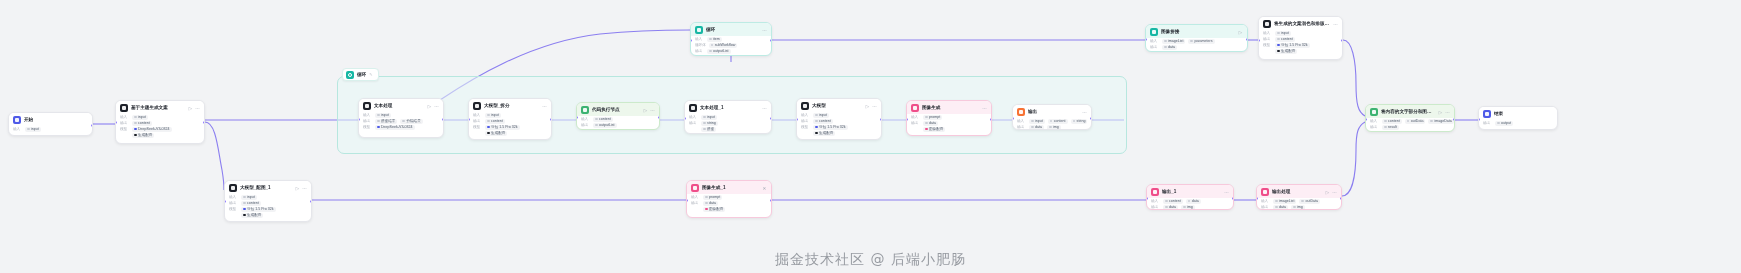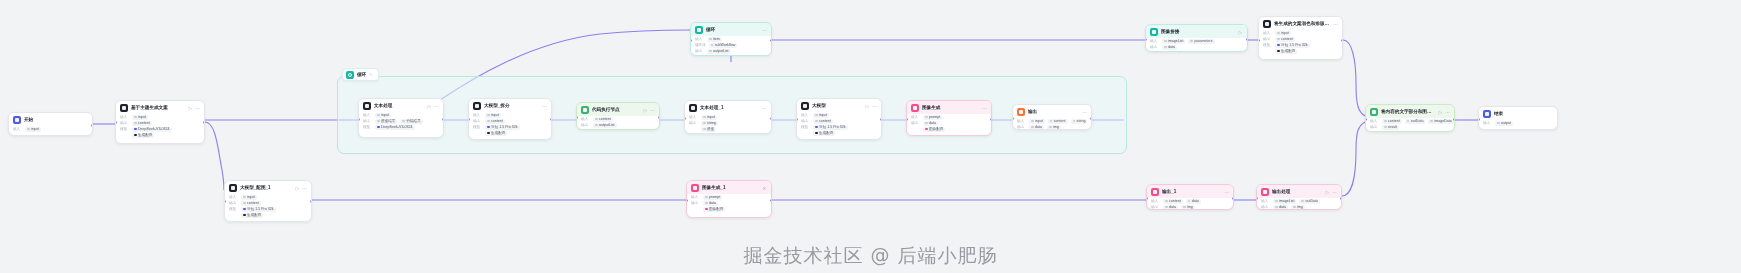--- a/index.html
+++ b/index.html
@@ -91,21 +91,21 @@
   
   .port{
     position:absolute;width:3px;height:3px;border-radius:50%;
     background:#ffffff;border:1px solid #7b61ff;box-sizing:border-box;
   }
 
   
   #watermark{
     position:absolute;left:50%;transform:translateX(-50%);
     bottom:4px;
-    font-size:19px;color:#8b8f96;opacity:.88;
+    font-size:14px;color:#8b8f96;opacity:.88;
     white-space:nowrap;letter-spacing:1px;
     font-family:"DejaVu Sans","Liberation Sans",sans-serif;
   }
 </style>
 </head>
 <body>
 
 <div id="canvas">
 
   <svg class="edges" viewBox="0 0 1741 273">

